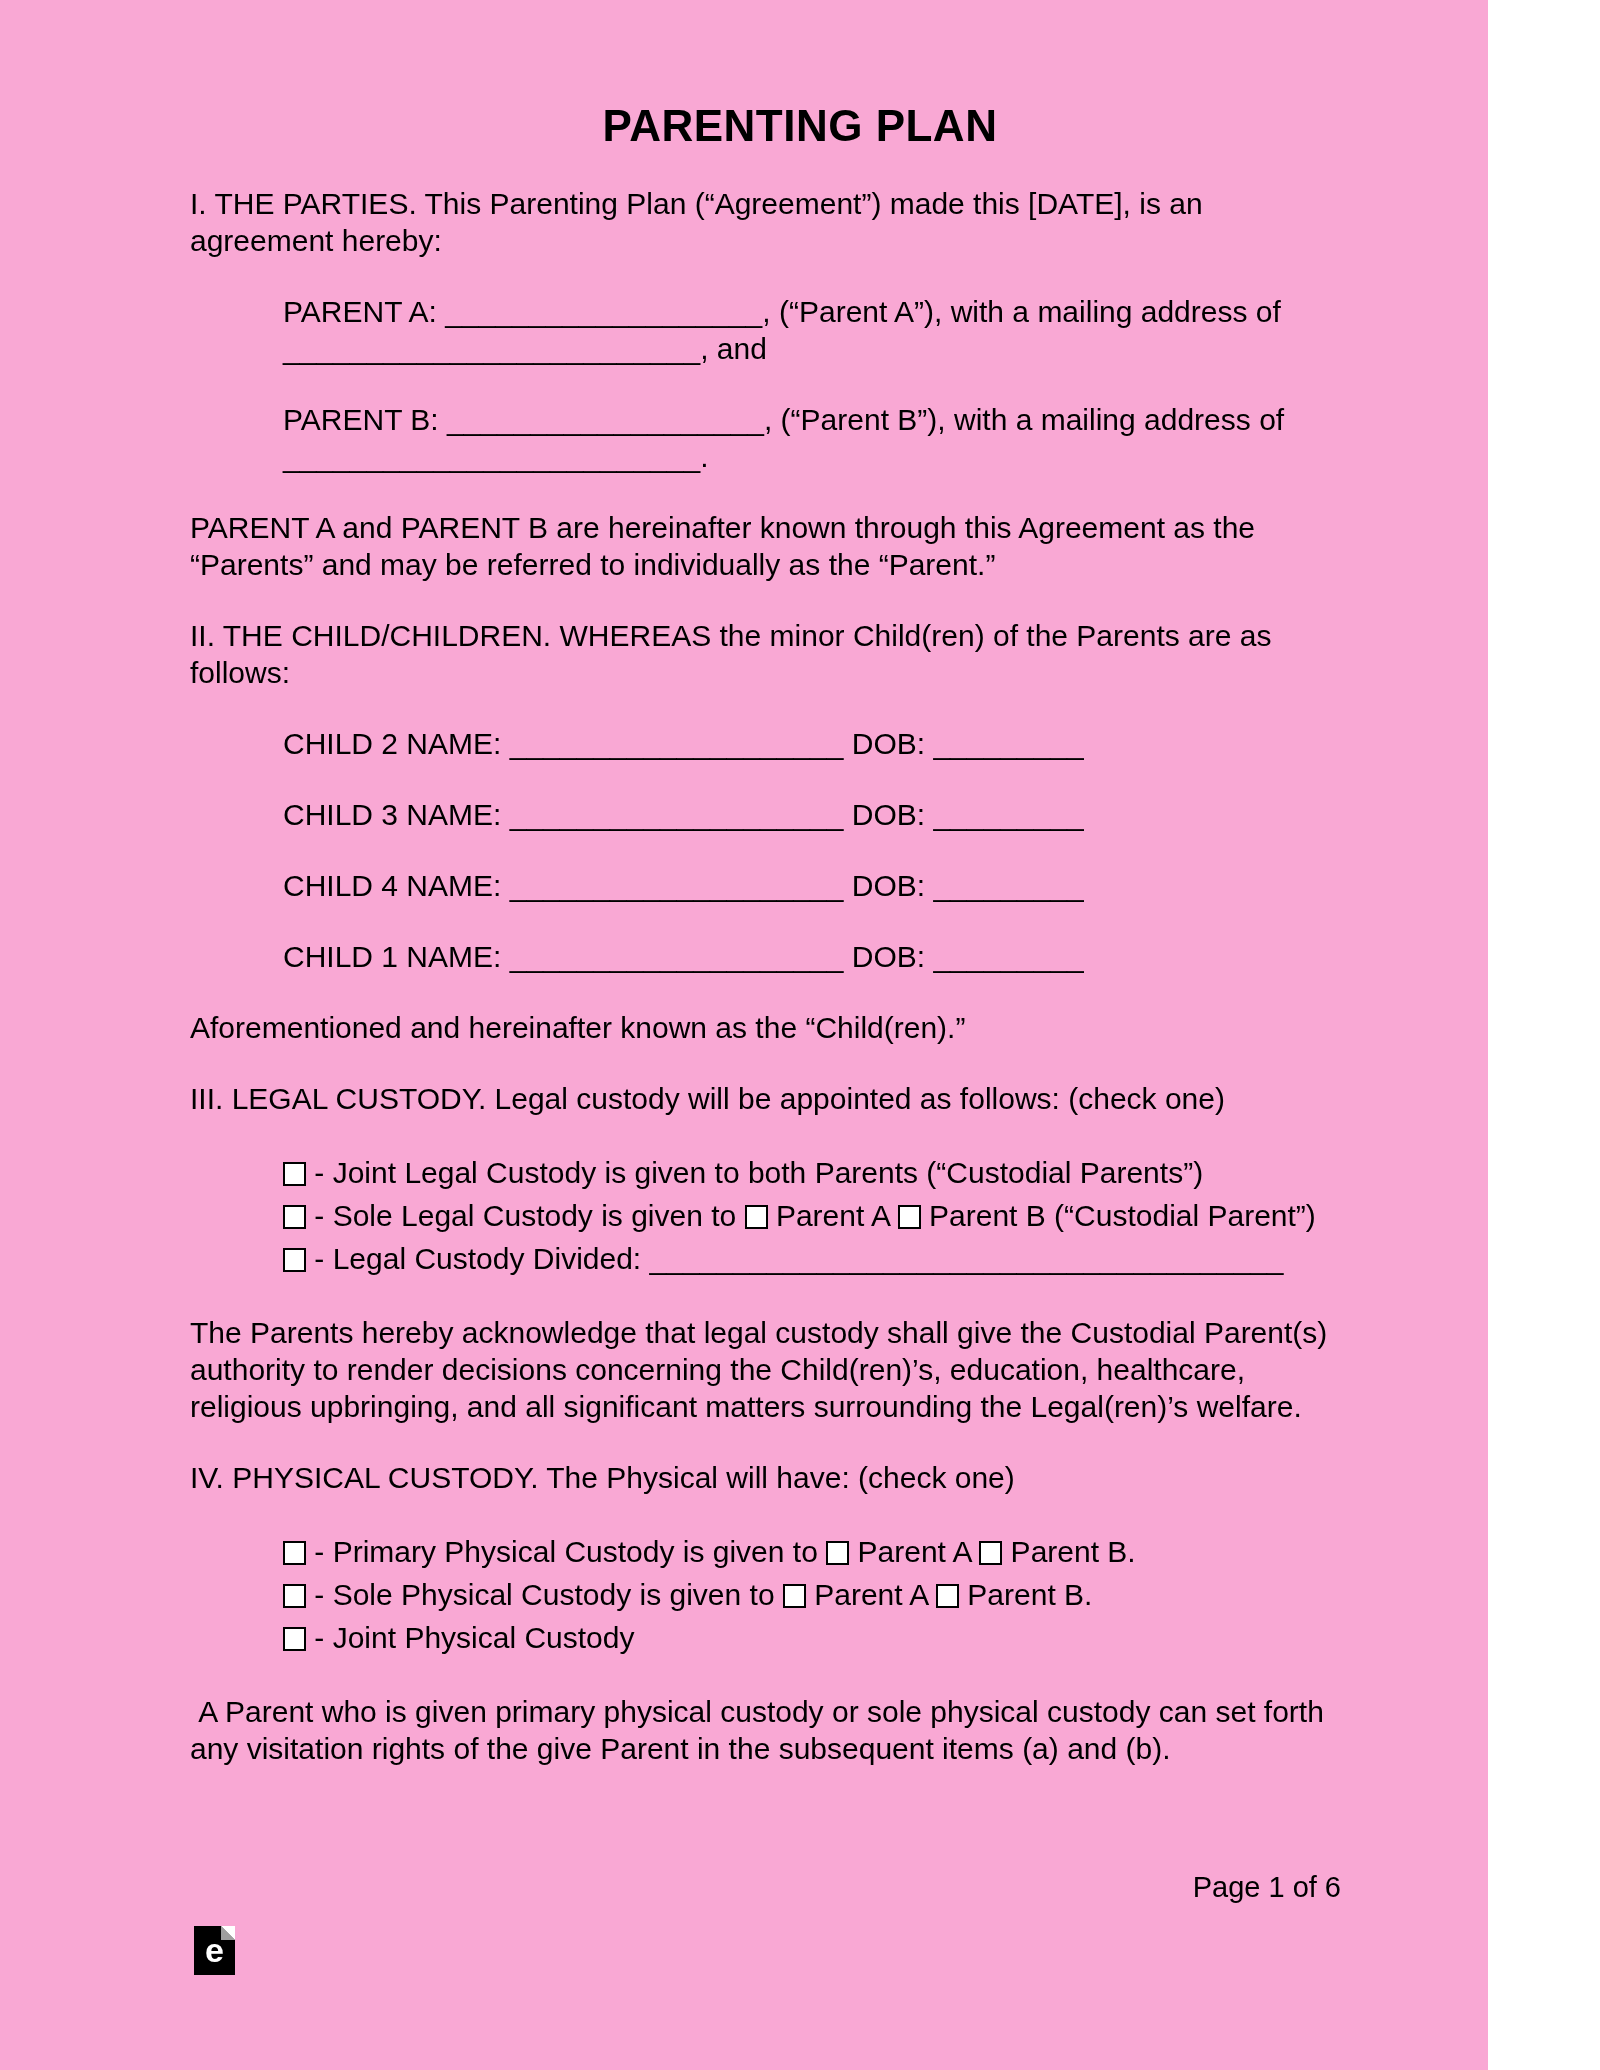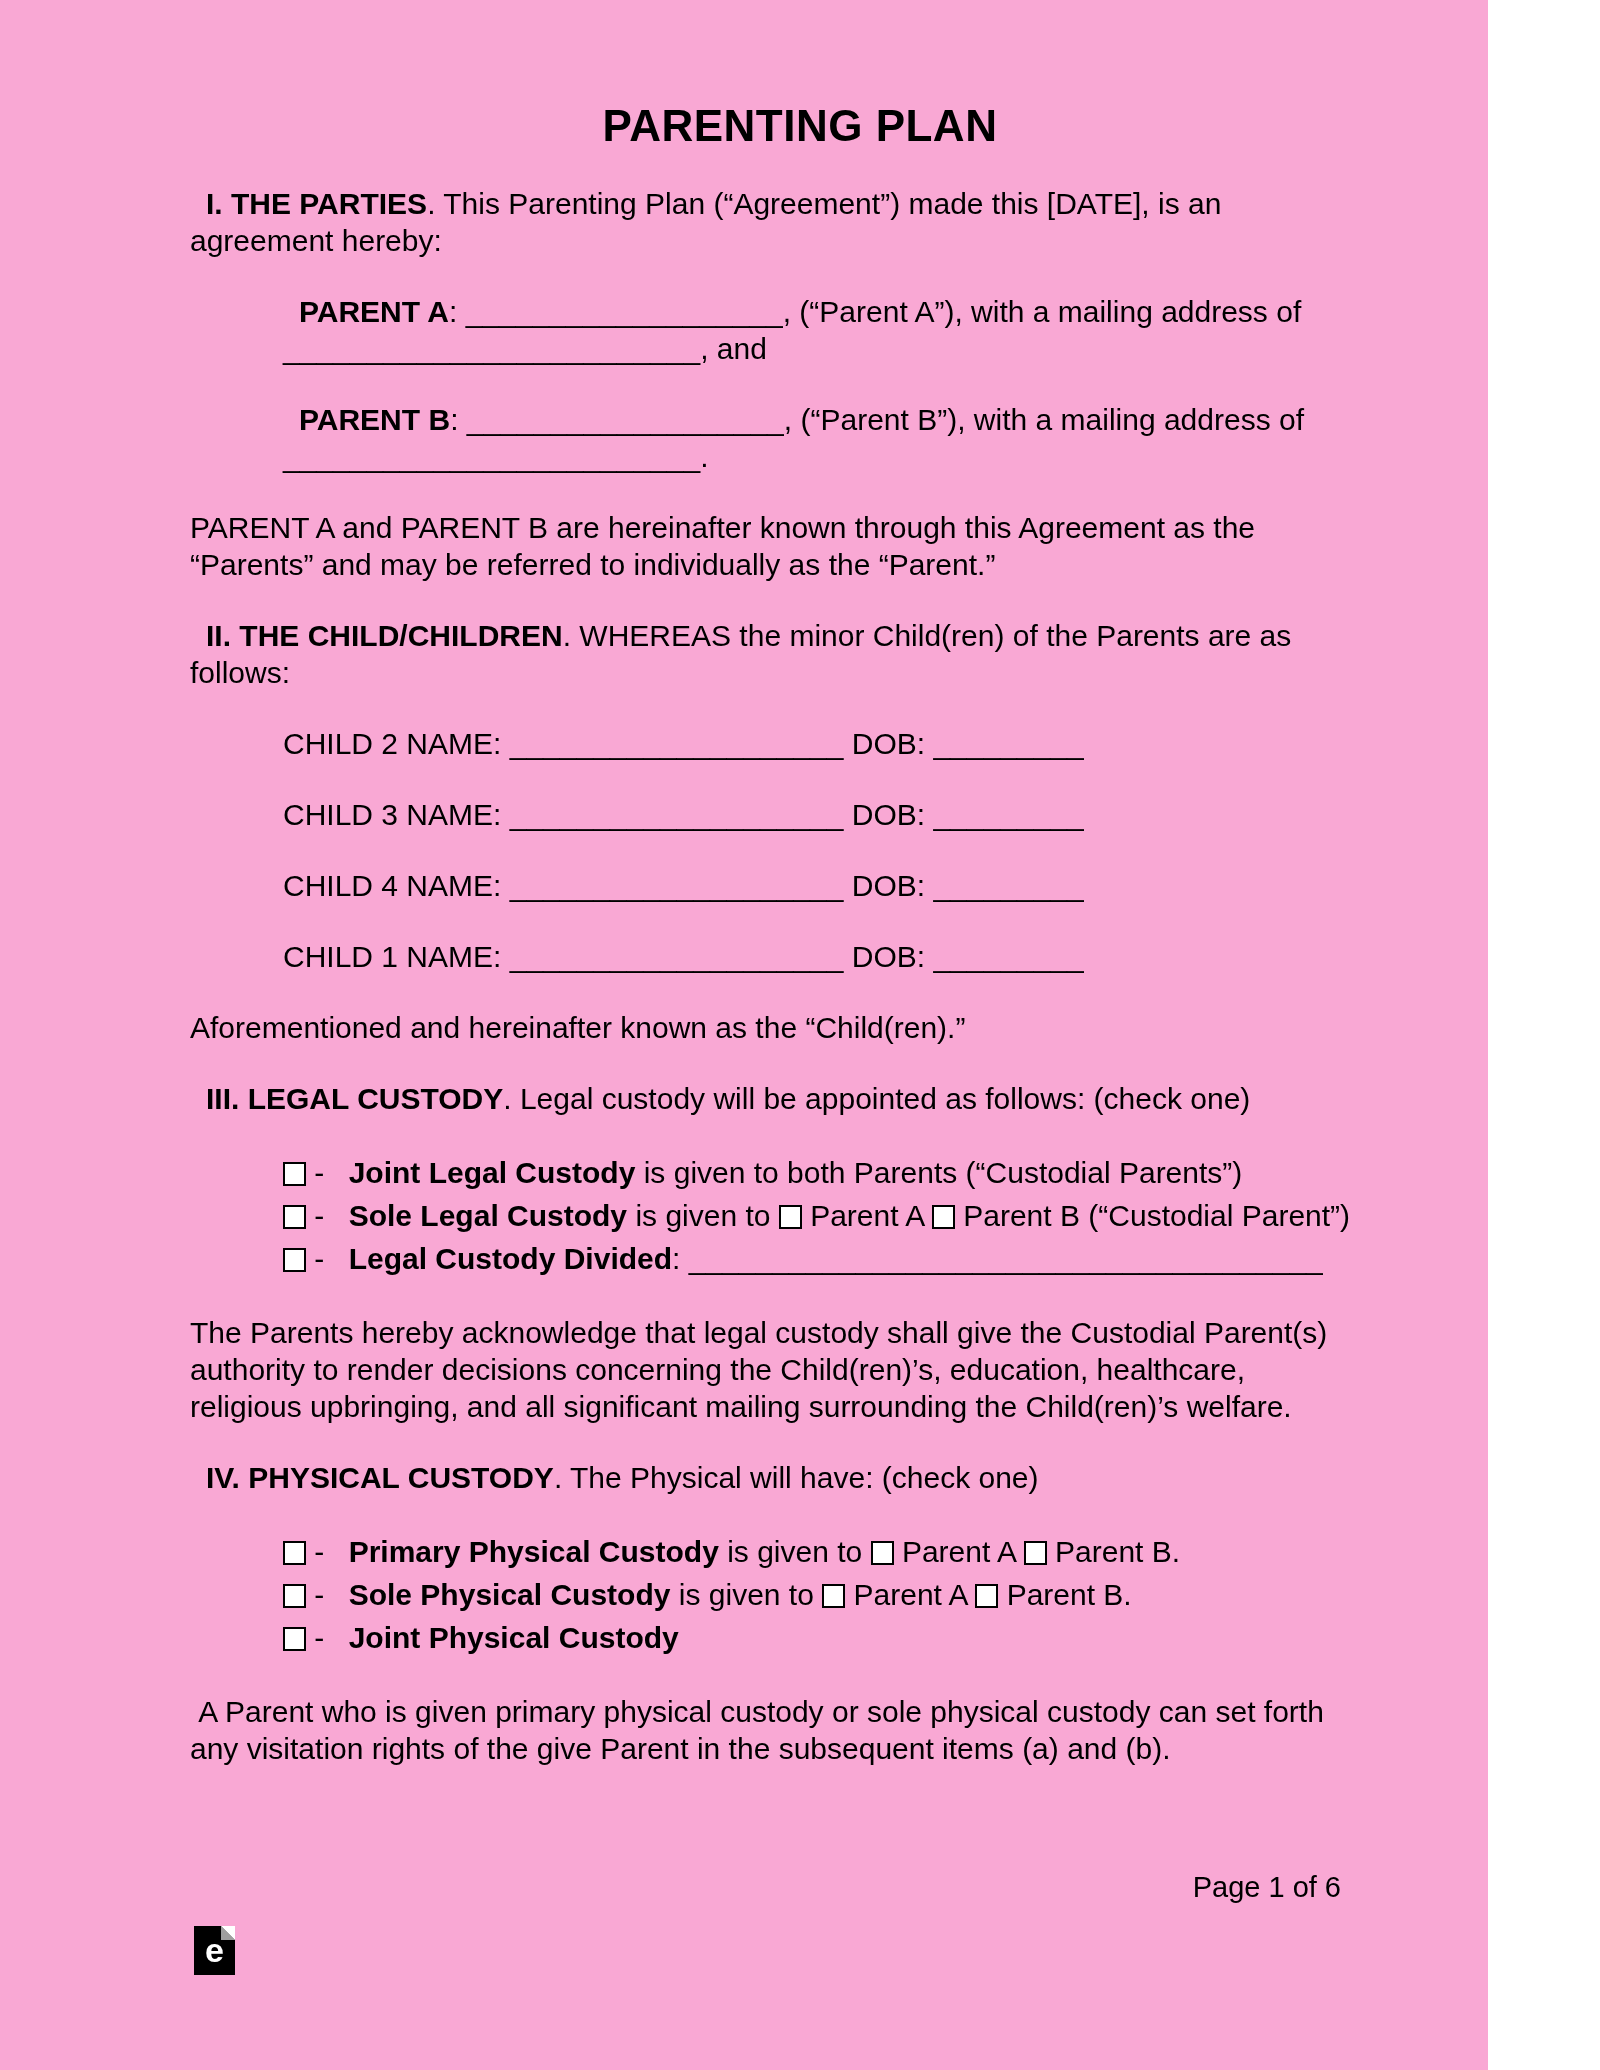--- a/index.html
+++ b/index.html
@@ -33,21 +33,21 @@
     margin: 34px 0 0 0;
     white-space: nowrap;
   }
   .para.indent { margin-left: 93px; }
   .checklist { margin: 34px 0 0 93px; }
   .check-item {
     margin: 0;
     line-height: 43px;
     white-space: nowrap;
   }
-  .b { font-weight: 700; margin-left: 16px; }
+  .b { font-weight: 400; }
   .checkbox {
     display: inline-block;
     width: 19px;
     height: 20px;
     border: 2px solid #000;
     vertical-align: -3px;
     background: #fff;
   }
   .blank { letter-spacing: 0; }
   
@@ -103,21 +103,21 @@
         <p class="para indent"><span>CHILD 3 NAME: </span><span class="blank">____________________</span><span> DOB: </span><span class="blank">_________</span></p>
         <p class="para indent"><span>CHILD 4 NAME: </span><span class="blank">____________________</span><span> DOB: </span><span class="blank">_________</span></p>
         <p class="para indent"><span>CHILD 1 NAME: </span><span class="blank">____________________</span><span> DOB: </span><span class="blank">_________</span></p>
         <p class="para"><span>Aforementioned and hereinafter known as the “Child(ren).”</span></p>
         <p class="para"><span class="b">III. LEGAL CUSTODY</span><span>. Legal custody will be appointed as follows: (check one)</span></p>
         <div class="checklist">
           <p class="check-item"><span class="checkbox"></span><span> - </span><span class="b">Joint Legal Custody</span><span> is given to both Parents (“Custodial Parents”)</span></p>
           <p class="check-item"><span class="checkbox"></span><span> - </span><span class="b">Sole Legal Custody</span><span> is given to </span><span class="checkbox"></span><span> Parent A </span><span class="checkbox"></span><span> Parent B (“Custodial Parent”)</span></p>
           <p class="check-item"><span class="checkbox"></span><span> - </span><span class="b">Legal Custody Divided</span><span>: </span><span class="blank">______________________________________</span></p>
         </div>
-        <p class="para"><span>The Parents hereby acknowledge that legal custody shall give the Custodial Parent(s)</span><br><span>authority to render decisions concerning the Child(ren)’s, education, healthcare,</span><br><span>religious upbringing, and all significant mailing surrounding the Child(ren)’s welfare.</span></p>
+        <p class="para"><span>The Parents hereby acknowledge that legal custody shall give the Custodial Parent(s)</span><br><span>authority to render decisions concerning the Child(ren)’s, education, healthcare,</span><br><span>religious upbringing, and all significant matters surrounding the Legal(ren)’s welfare.</span></p>
         <p class="para"><span class="b">IV. PHYSICAL CUSTODY</span><span>. The Physical will have: (check one)</span></p>
         <div class="checklist">
           <p class="check-item"><span class="checkbox"></span><span> - </span><span class="b">Primary Physical Custody</span><span> is given to </span><span class="checkbox"></span><span> Parent A </span><span class="checkbox"></span><span> Parent B.</span></p>
           <p class="check-item"><span class="checkbox"></span><span> - </span><span class="b">Sole Physical Custody</span><span> is given to </span><span class="checkbox"></span><span> Parent A </span><span class="checkbox"></span><span> Parent B.</span></p>
           <p class="check-item"><span class="checkbox"></span><span> - </span><span class="b">Joint Physical Custody</span></p>
         </div>
         <p class="para"><span>&nbsp;A Parent who is given primary physical custody or sole physical custody can set forth</span><br><span>any visitation rights of the give Parent in the subsequent items (a) and (b).</span></p>
       </div>
   </div>
 

